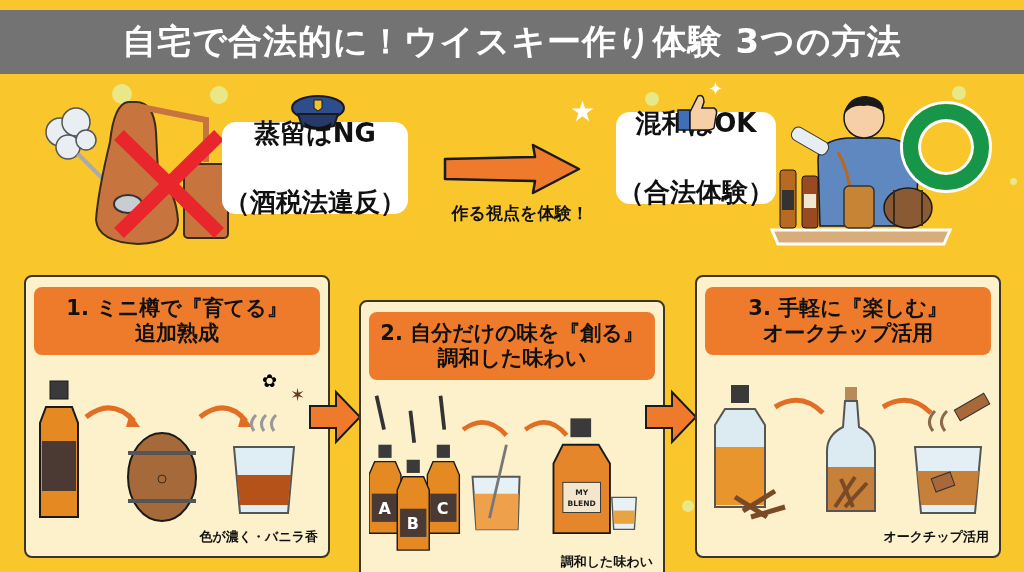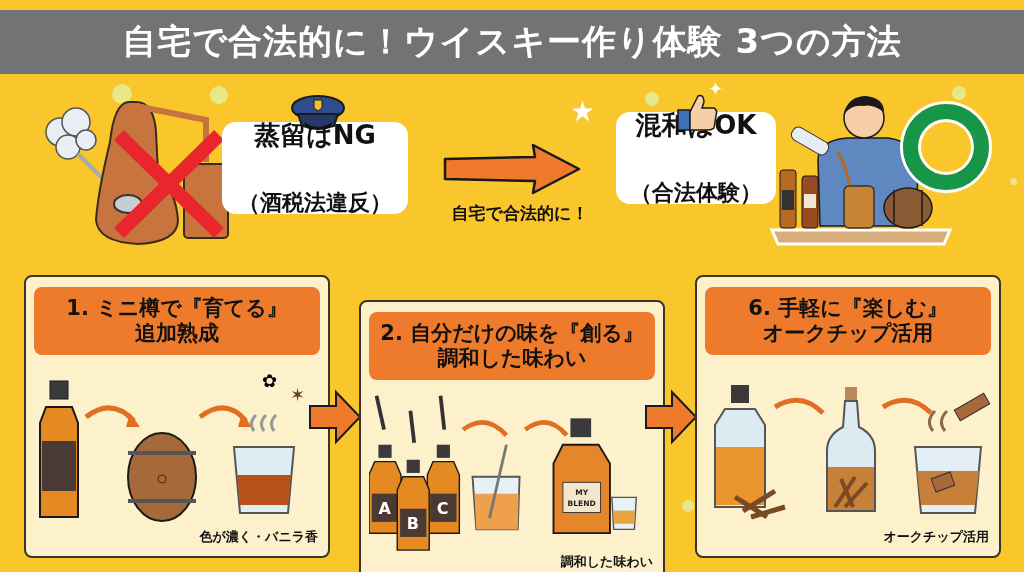--- a/index.html
+++ b/index.html
@@ -23,21 +23,21 @@
 
     
     .still { position: absolute; left: 38px; top: 92px; width: 210px; height: 160px; }
     .bubble {
       position: absolute; background: #fff; border-radius: 14px;
       display: flex; flex-direction: column; align-items: center; justify-content: center;
       font-weight: bold; color: #111; text-align: center; line-height: 1.15; gap: 39px;
     }
     .bubble-ng { left: 222px; top: 122px; width: 186px; height: 92px; font-size: 26px; }
     .bubble-ok { left: 616px; top: 112px; width: 160px; height: 92px; font-size: 26px; }
-    .bubble .sub { font-size: 22px; }
+    .bubble .sub { font-size: 26px; }
     .cap { position: absolute; }
 
     .mid-arrow { position: absolute; left: 443px; top: 143px; width: 140px; height: 52px; }
     .mid-caption {
       position: absolute; left: 420px; top: 202px; width: 200px; text-align: center;
       font-weight: bold; font-size: 17px; color: #111;
     }
 
     .scene { position: absolute; left: 768px; top: 90px; width: 190px; height: 160px; }
     .ring {
@@ -104,21 +104,21 @@
 <svg class="cap" style="left:290px;top:92px;width:56px;height:40px;" viewBox="0 0 56 40">
   <ellipse cx="28" cy="16" rx="26" ry="12" fill="#2e4d8c" stroke="#1a1a1a" stroke-width="2"></ellipse>
   <path d="M8 22 L48 22 L44 34 Q28 38 12 34 Z" fill="#253a6a" stroke="#1a1a1a" stroke-width="2"></path>
   <path d="M14 30 Q28 40 42 30 L40 36 Q28 40 16 36 Z" fill="#111"></path>
   <path d="M24 8 L32 8 L32 16 L28 19 L24 16 Z" fill="#f2c12e" stroke="#1a1a1a"></path>
 </svg>
 
 <svg class="mid-arrow" viewBox="0 0 140 52">
   <path d="M2 16 L92 14 L90 2 L136 26 L90 50 L92 38 L2 36 Z" fill="#f07a2c" stroke="#1a1a1a" stroke-width="2.5" stroke-linejoin="round"></path>
 </svg>
-<div class="mid-caption">自宅で合法的に！</div>
+<div class="mid-caption">作る視点を体験！</div>
 
 <div class="bubble bubble-ok">
   <span>混和はOK</span>
   <span class="sub">（合法体験）</span>
 </div>
 <svg class="cap" style="left:676px;top:92px;width:44px;height:40px;" viewBox="0 0 44 40">
   <rect x="2" y="18" width="12" height="20" fill="#3f6fb8" stroke="#1a1a1a" stroke-width="1.5"></rect>
   <path d="M14 20 L22 4 Q28 2 28 10 L26 16 L38 16 Q42 18 40 24 L38 36 Q36 38 32 38 L14 38 Z" fill="#f6cfa6" stroke="#1a1a1a" stroke-width="1.5"></path>
 </svg>
 
@@ -224,21 +224,21 @@
   </svg>
   <div class="card-note">調和した味わい</div>
 </div>
 
 <svg class="between-arrow" style="left:644px;" viewBox="0 0 54 58">
   <path d="M2 18 L28 18 L28 4 L52 29 L28 54 L28 40 L2 40 Z" fill="#f07a2c" stroke="#1a1a1a" stroke-width="2"></path>
 </svg>
 
 <div class="card card-3">
   <div class="card-head">
-    <span>6. 手軽に『楽しむ』</span>
+    <span>3. 手軽に『楽しむ』</span>
     <span>オークチップ活用</span>
   </div>
   <svg class="card-art" viewBox="0 0 290 160">
     <g>
       <rect x="26" y="18" width="18" height="18" fill="#3a3a3a"></rect>
       <path d="M20 42 L50 42 L60 58 L60 140 L10 140 L10 58 Z" fill="#dcebf1" stroke="#555" stroke-width="2"></path>
       <rect x="11" y="80" width="48" height="58" fill="#e8952e"></rect>
       <g stroke="#7a4a24" stroke-width="5">
           <line x1="38" y1="144" x2="70" y2="124"></line>
           <line x1="46" y1="150" x2="80" y2="140"></line>

